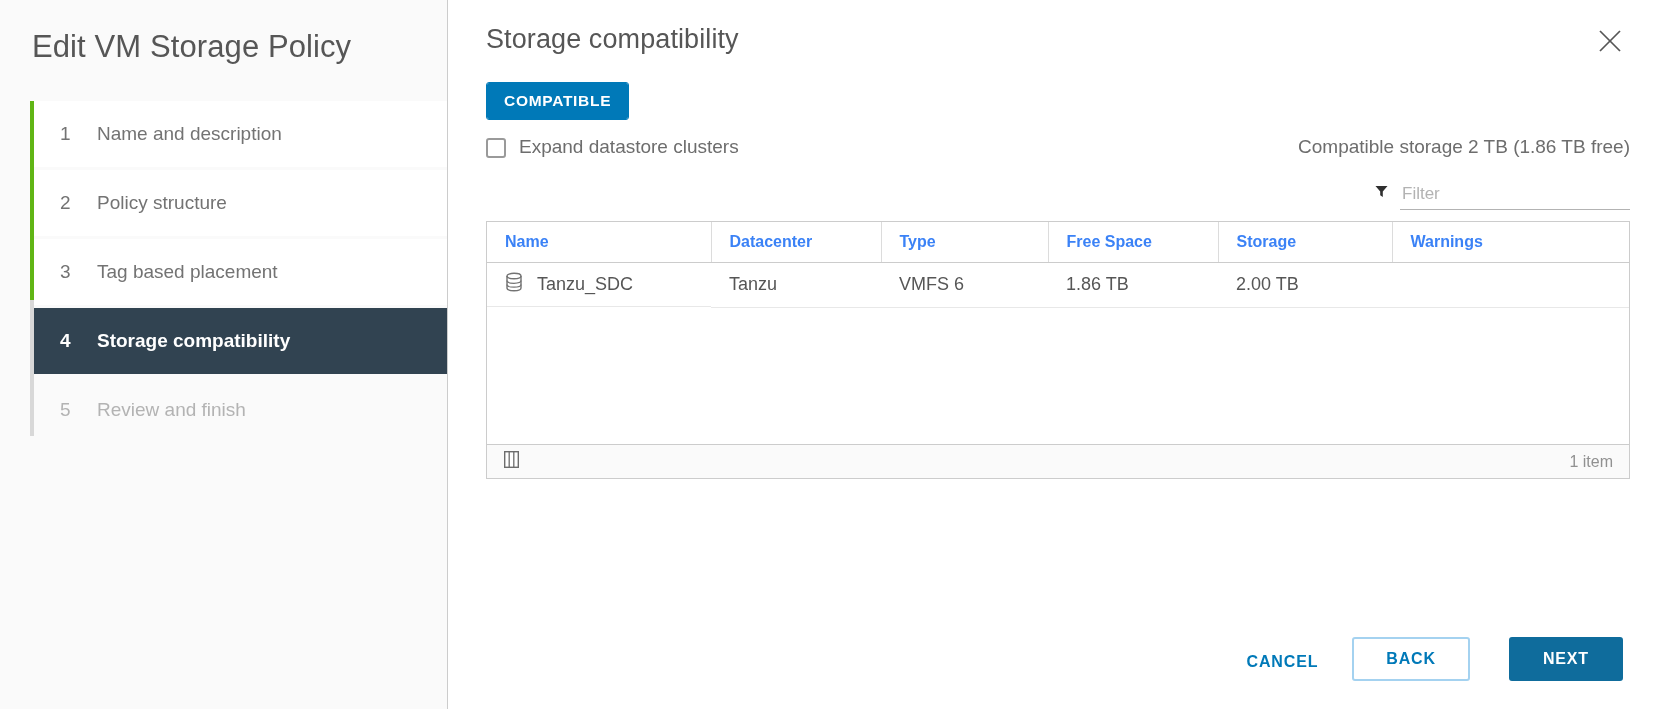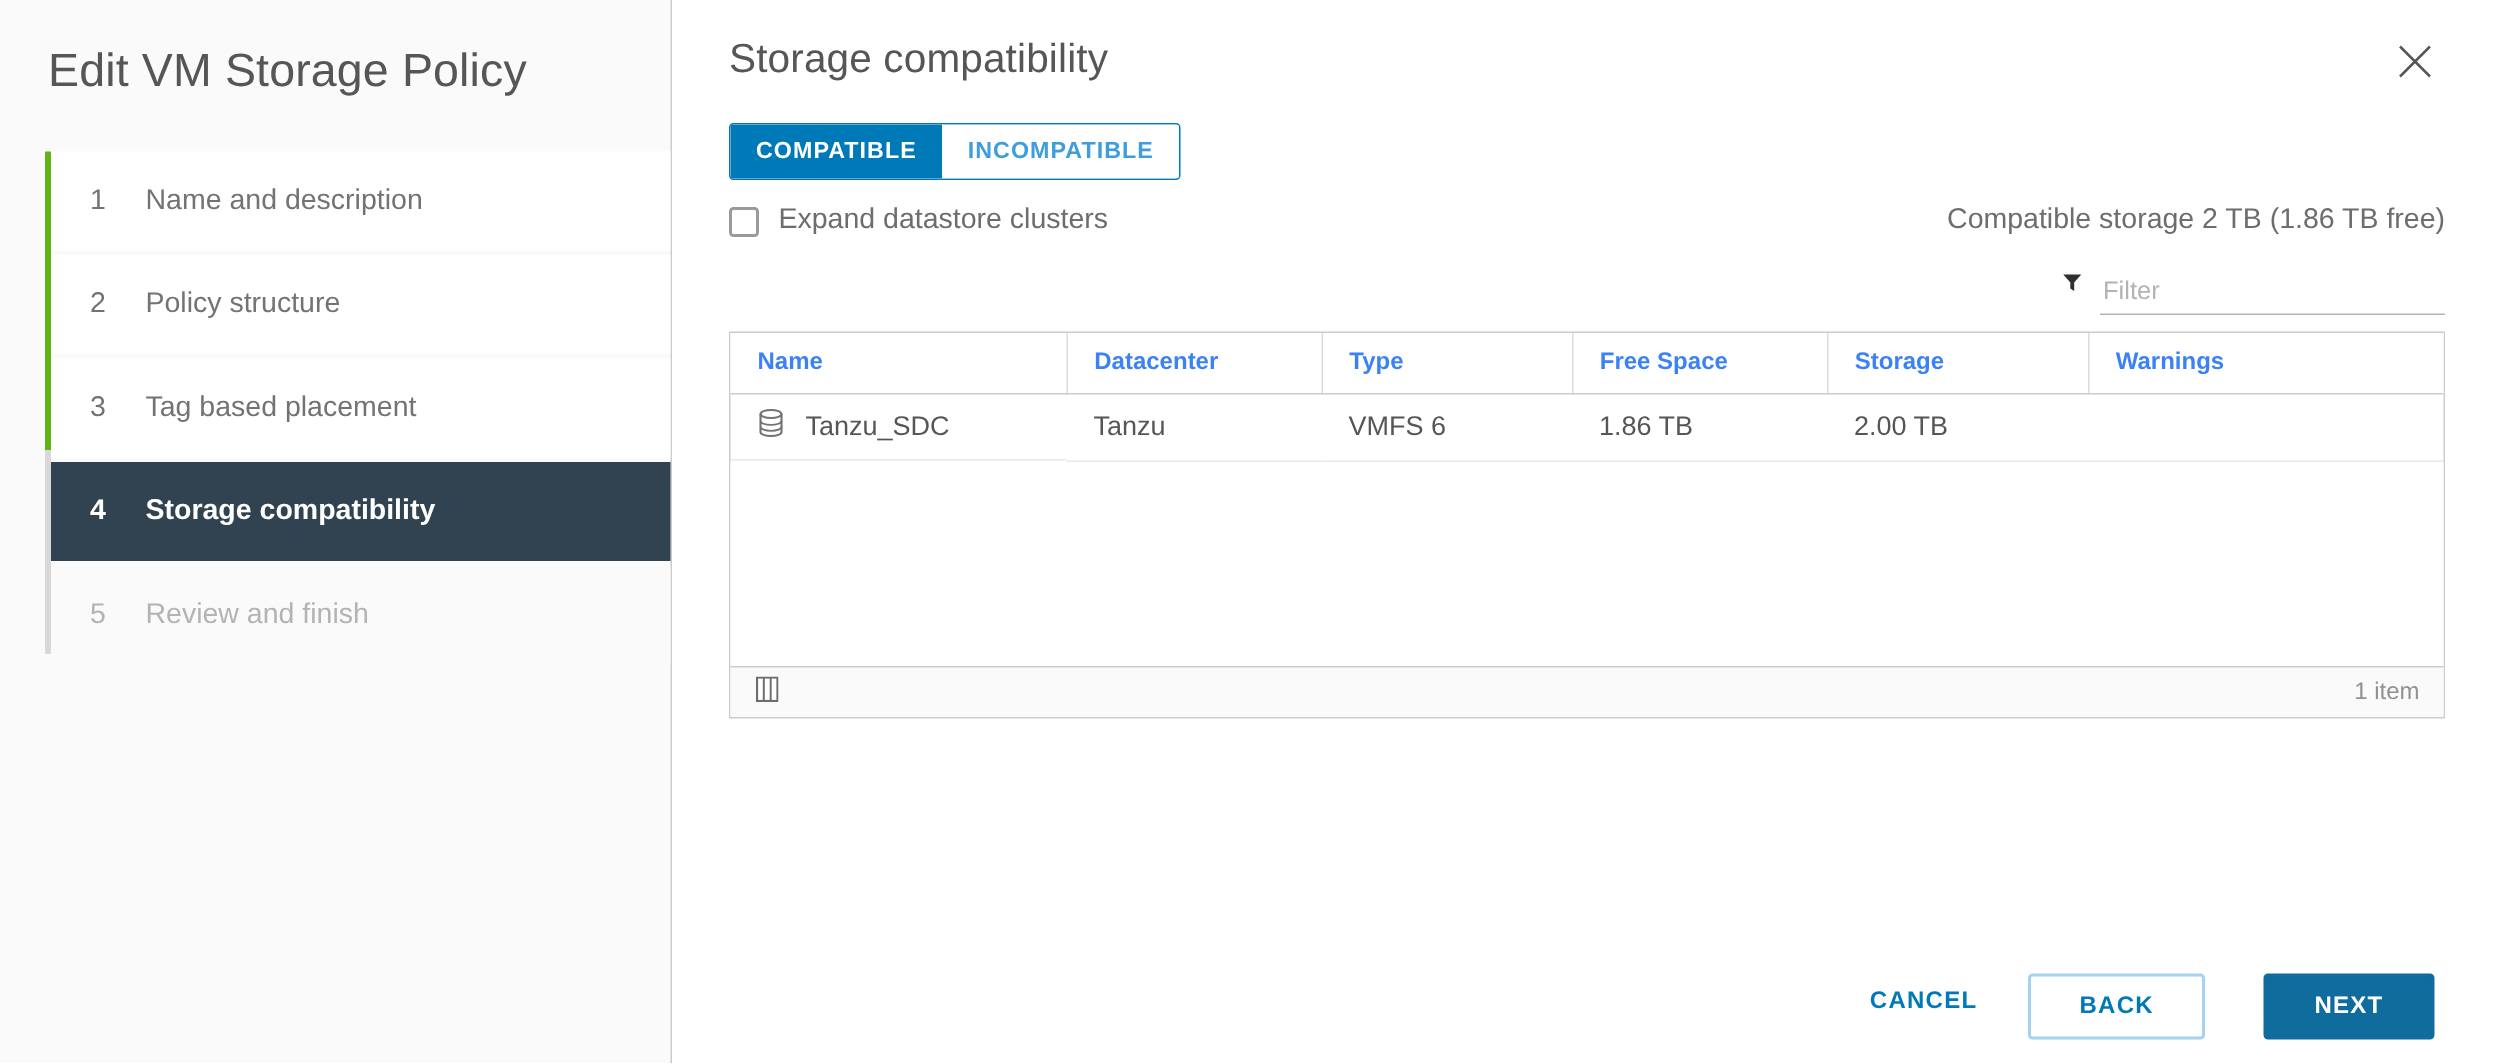--- a/index.html
+++ b/index.html
@@ -178,21 +178,21 @@
     right: 0;
     font-size: 19px;
     color: #6d6d6d;
     white-space: nowrap;
   }
 
   
   .filter-row {
     display: flex;
     justify-content: flex-end;
-    align-items: flex-start;
+    align-items: center;
     margin-top: 24px;
   }
   .funnel {
     margin-right: 12px;
     margin-bottom: 7px;
   }
   .filter-input {
     width: 228px;
     border: none;
     border-bottom: 1px solid #b3b3b3;
@@ -272,23 +272,23 @@
   .col-picker { cursor: pointer; display:block; }
   .item-count {
     font-size: 16px;
     color: #919191;
   }
 
   
   .pane-footer {
     position: absolute;
     right: 40px;
-    bottom: 16px;
-    display: flex;
-    align-items: flex-start;
+    bottom: 28px;
+    display: flex;
+    align-items: flex-end;
   }
   .btn {
     font-family: inherit;
     font-size: 16px;
     font-weight: bold;
     letter-spacing: 0.85px;
     cursor: pointer;
     border-radius: 3px;
     outline: none;
     box-sizing: border-box;
@@ -364,21 +364,20 @@
           <line x1="23" y1="3" x2="3" y2="23" stroke="#565656" stroke-width="1.7"></line>
         </svg>
       </div>
     </div>
 
     <div class="content">
 
       
       <div class="btn-group">
         <button class="tgl selected">COMPATIBLE</button>
-        <button class="tgl">INCOMPATIBLE</button>
       </div>
 
       
       <div class="cb-row">
         <div class="cbox"></div>
         <div class="cb-label">Expand datastore clusters</div>
         <div class="storage-info">Compatible storage 2 TB (1.86 TB free)</div>
       </div>
 
       

